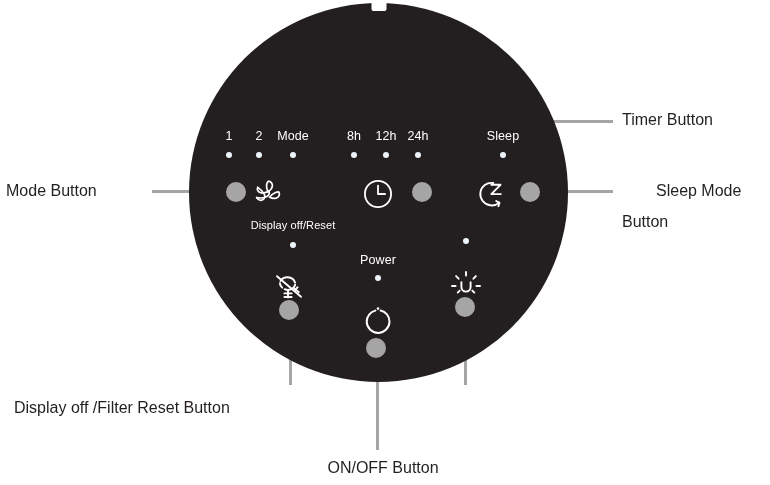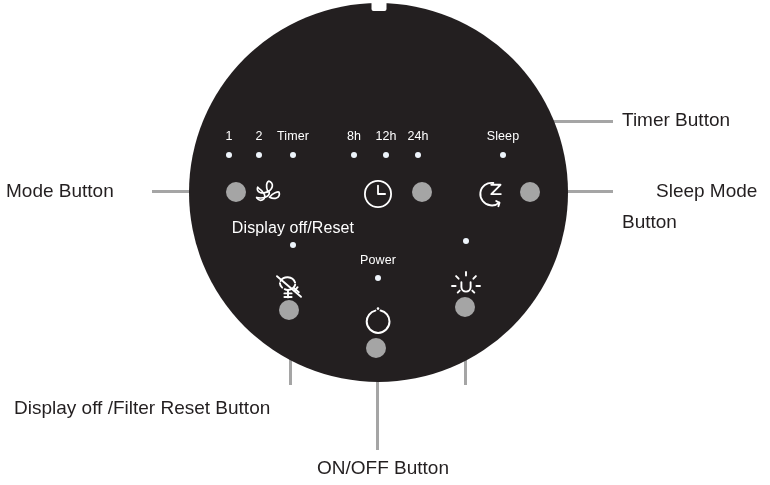--- a/index.html
+++ b/index.html
@@ -50,21 +50,21 @@
   .p-label {
     position: absolute;
     color: #ffffff;
     font-size: 12.5px;
     line-height: 1;
     white-space: nowrap;
     transform: translateX(-50%);
     letter-spacing: .1px;
   }
   .p-label.reset {
-    font-size: 16px;
+    font-size: 11px;
   }
 
   
   .led {
     position: absolute;
     width: 6px;
     height: 6px;
     margin-left: -3px;
     margin-top: -3px;
     border-radius: 50%;
@@ -94,21 +94,21 @@
     position: absolute;
     background: #a5a5a5;
   }
   .lead.h { height: 3px; }
   .lead.v { width: 3px; }
 
   
   .callout {
     position: absolute;
     color: #231f20;
-    font-size: 19px;
+    font-size: 16px;
     line-height: 26px;
     white-space: pre;
     font-family: "Liberation Sans", sans-serif;
   }
   .callout.right  { text-align: left; }
   .callout.left   { text-align: center; }
   .callout.center { text-align: center; transform: translateX(-50%); }
 </style>
 </head>
 <body>
@@ -128,21 +128,21 @@
   <div class="lead v" style="left:376px; top:340px; height:110px;"></div>
 
   <div class="lead v" style="left:464px; top:290px; height:95px;"></div>
 
   <div id="panel-wrap">
     <div id="panel-disc"></div>
     <div id="panel-notch"></div>
 
     <div class="p-label" style="left:40px; top:127px;">1</div>
     <div class="p-label" style="left:70px; top:127px;">2</div>
-    <div class="p-label" style="left:104px; top:127px;">Timer</div>
+    <div class="p-label" style="left:104px; top:127px;">Mode</div>
 
     <div class="led" style="left:40px; top:152px;"></div>
     <div class="led" style="left:70px; top:152px;"></div>
     <div class="led" style="left:104px; top:152px;"></div>
 
     <div class="p-label" style="left:165px; top:127px;">8h</div>
     <div class="p-label" style="left:197px; top:127px;">12h</div>
     <div class="p-label" style="left:229px; top:127px;">24h</div>
 
     <div class="led" style="left:165px; top:152px;"></div>

